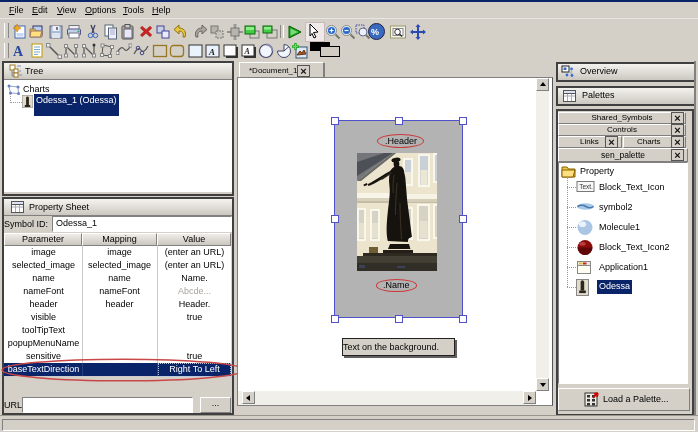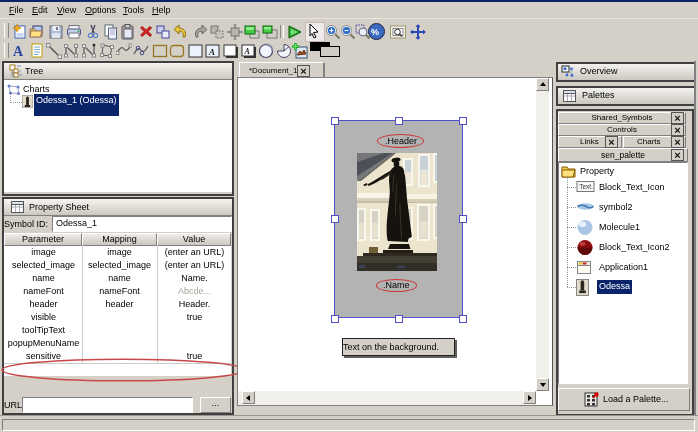--- a/index.html
+++ b/index.html
@@ -324,20 +324,28 @@
         <div class="cell" style="left:155px;top:1px;width:71px;color:#000"></div>
         <div class="abs" style="left:78px;top:0;width:1px;height:13px;background:#ccc"></div>
         <div class="abs" style="left:153px;top:0;width:1px;height:13px;background:#ccc"></div>
       </div>
       <div class="abs" style="left:0;top:117px;width:227px;height:13px;background:#fff;border-bottom:1px solid #ccc">
         <div class="cell" style="left:1px;top:1px;width:77px;color:#000">sensitive</div>
         <div class="cell" style="left:80px;top:1px;width:71px;color:#000"></div>
         <div class="cell" style="left:155px;top:1px;width:71px;color:#000">true</div>
         <div class="abs" style="left:78px;top:0;width:1px;height:13px;background:#ccc"></div>
         <div class="abs" style="left:153px;top:0;width:1px;height:13px;background:#ccc"></div>
+      </div>
+      <div class="abs" style="left:0;top:130px;width:227px;height:13px;background:#0a246a;border-bottom:1px solid #ccc">
+        <div class="cell" style="left:1px;top:1px;width:77px;color:#fff">baseTextDirection</div>
+        <div class="cell" style="left:80px;top:1px;width:71px;color:#fff"></div>
+        <div class="cell" style="left:155px;top:1px;width:71px;color:#fff">Right To Left</div>
+        <div class="abs" style="left:154px;top:0;width:71px;height:12px;border:1px dotted #b8c4dc"></div>
+        <div class="abs" style="left:78px;top:0;width:1px;height:13px;background:#26407c"></div>
+        <div class="abs" style="left:153px;top:0;width:1px;height:13px;background:#26407c"></div>
       </div>
     </div>
   <svg class="abs" style="left:-4px;top:159px;pointer-events:none" width="246" height="24" viewBox="0 0 246 24">
       <ellipse cx="123" cy="12" rx="121" ry="10.8" fill="none" stroke="#c84848" stroke-width="1.5"></ellipse>
     </svg>
   <div class="txt" style="left:0px;top:201px">URL</div>
   <div class="abs sunken" style="left:18px;top:198px;width:169px;height:14px;background:#fff"></div>
   <div class="abs raised" style="left:196px;top:198px;width:29px;height:14px;background:#d4d0c8;text-align:center;line-height:11px">...</div>
 </div>
 

